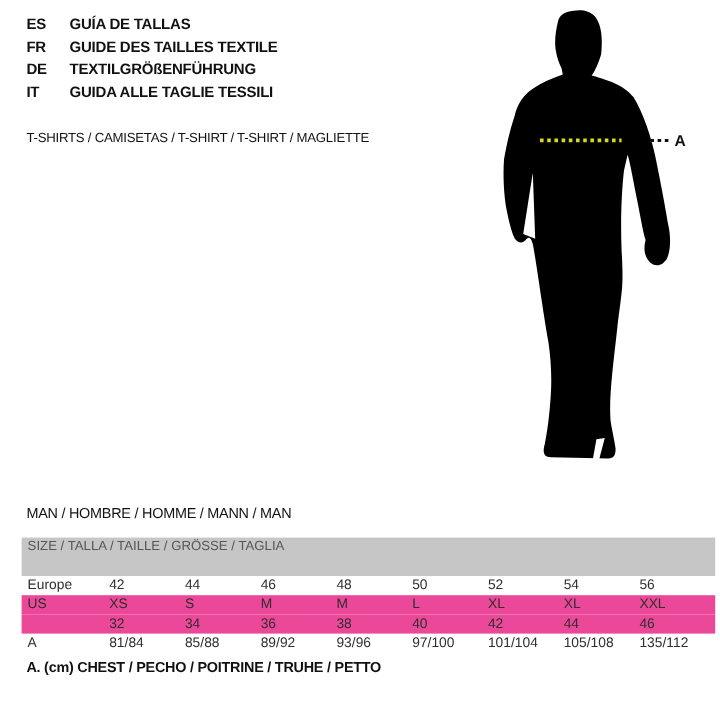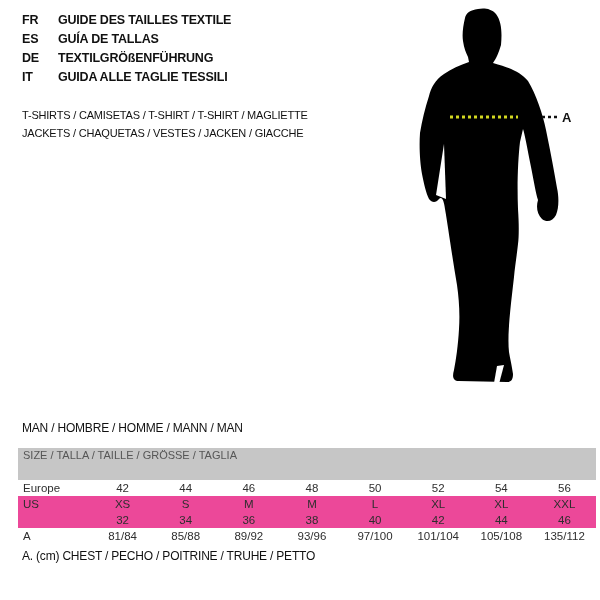--- a/index.html
+++ b/index.html
@@ -16,54 +16,53 @@
   
   .figure{position:absolute;left:408px;top:4px;width:192px;height:392px}
   
   .section-title{position:absolute;left:22px;top:421px;font-size:12px;font-weight:normal;letter-spacing:-0.2px}
   
   .size-table{position:absolute;left:18px;top:448px;width:578px;font-size:11.5px;color:#2e2e2e}
   .thead{background:#c6c6c6;color:#565656;height:32px;line-height:15px;padding-left:5px;font-size:11px}
   .trow{display:flex;height:16px;line-height:16px}
   .trow.shaded{background:#ec4899}
   .tlabel{width:68px;padding-left:5px;flex:0 0 auto}
-  .tcell{flex:1;text-align:center}
+  .tcell{flex:1;}
   
-  .footnote{position:absolute;left:22px;top:549px;font-size:12px;font-weight:normal;letter-spacing:-0.2px}
+  .footnote{position:absolute;left:22px;top:549px;font-size:12px;font-weight:bold;letter-spacing:-0.2px}
 </style>
 </head>
 <body>
 
 <div class="langs">
 
   <div class="lang-row">
-    <span class="lang-code">FR</span>
-    <span class="lang-label">GUIDE DES TAILLES TEXTILE</span>
+    <span class="lang-code">ES</span>
+    <span class="lang-label">GUÍA DE TALLAS</span>
   </div>
 
   <div class="lang-row">
-    <span class="lang-code">ES</span>
-    <span class="lang-label">GUÍA DE TALLAS</span>
+    <span class="lang-code">FR</span>
+    <span class="lang-label">GUIDE DES TAILLES TEXTILE</span>
   </div>
 
   <div class="lang-row">
     <span class="lang-code">DE</span>
     <span class="lang-label">TEXTILGRÖßENFÜHRUNG</span>
   </div>
 
   <div class="lang-row">
     <span class="lang-code">IT</span>
     <span class="lang-label">GUIDA ALLE TAGLIE TESSILI</span>
   </div>
 </div>
 
 <div class="products">
   <div class="product-line">T-SHIRTS / CAMISETAS / T-SHIRT / T-SHIRT / MAGLIETTE</div>
 
-  <div class="product-line">JACKETS / CHAQUETAS / VESTES / JACKEN / GIACCHE</div>
 </div>
 
 <div class="figure">
   <svg width="192" height="392" viewBox="0 0 192 392">
     <path fill="#000" d="
       M70,5
       C62,6 58,9 57,14
       C55,22 54,31 55,37
       C56,44 58,49 60,53
       L61,58

